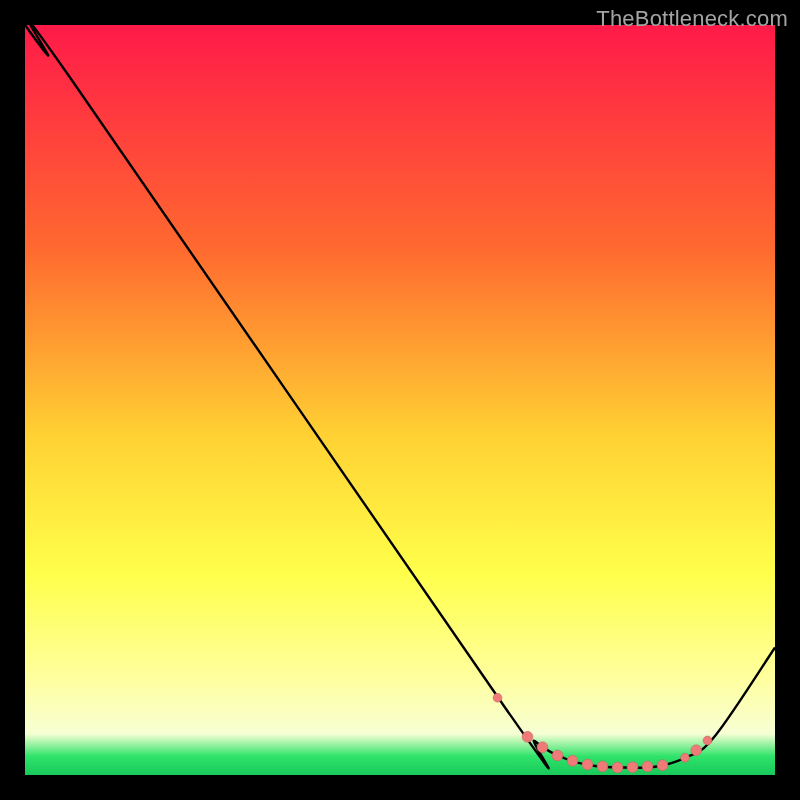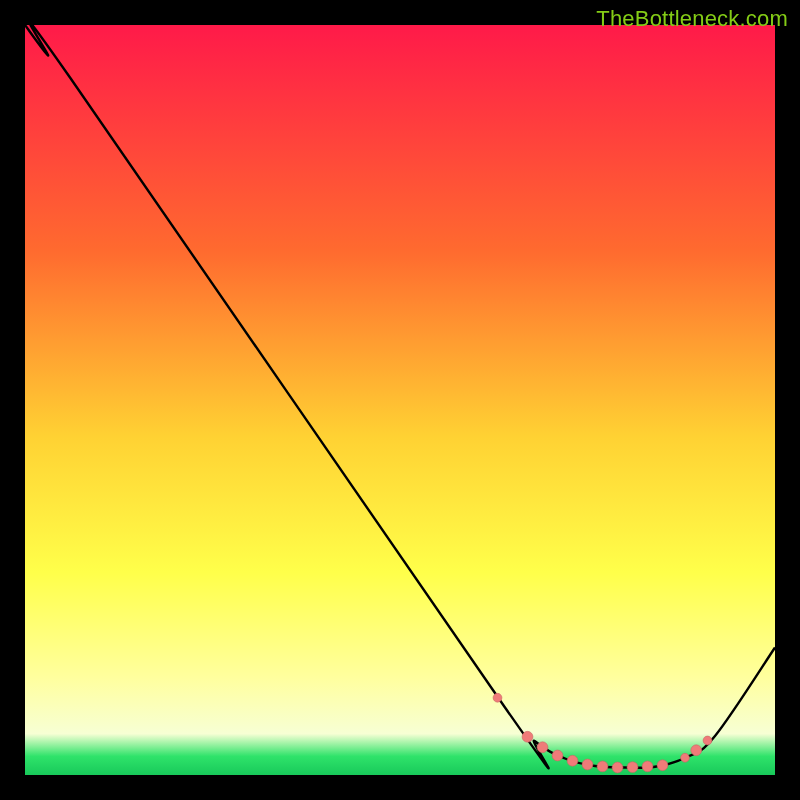--- a/index.html
+++ b/index.html
@@ -14,21 +14,21 @@
   .stage {
     position: relative;
     width: 800px;
     height: 800px;
     background: #000;
   }
   .watermark {
     position: absolute;
     top: 6px;
     right: 12px;
-    color: #84cc16;
+    color: #a3a3a3;
     font-size: 22px;
     letter-spacing: 0.2px;
     font-weight: 400;
     z-index: 10;
   }
   .plot {
     position: absolute;
     left: 25px;
     top: 25px;
     width: 750px;

